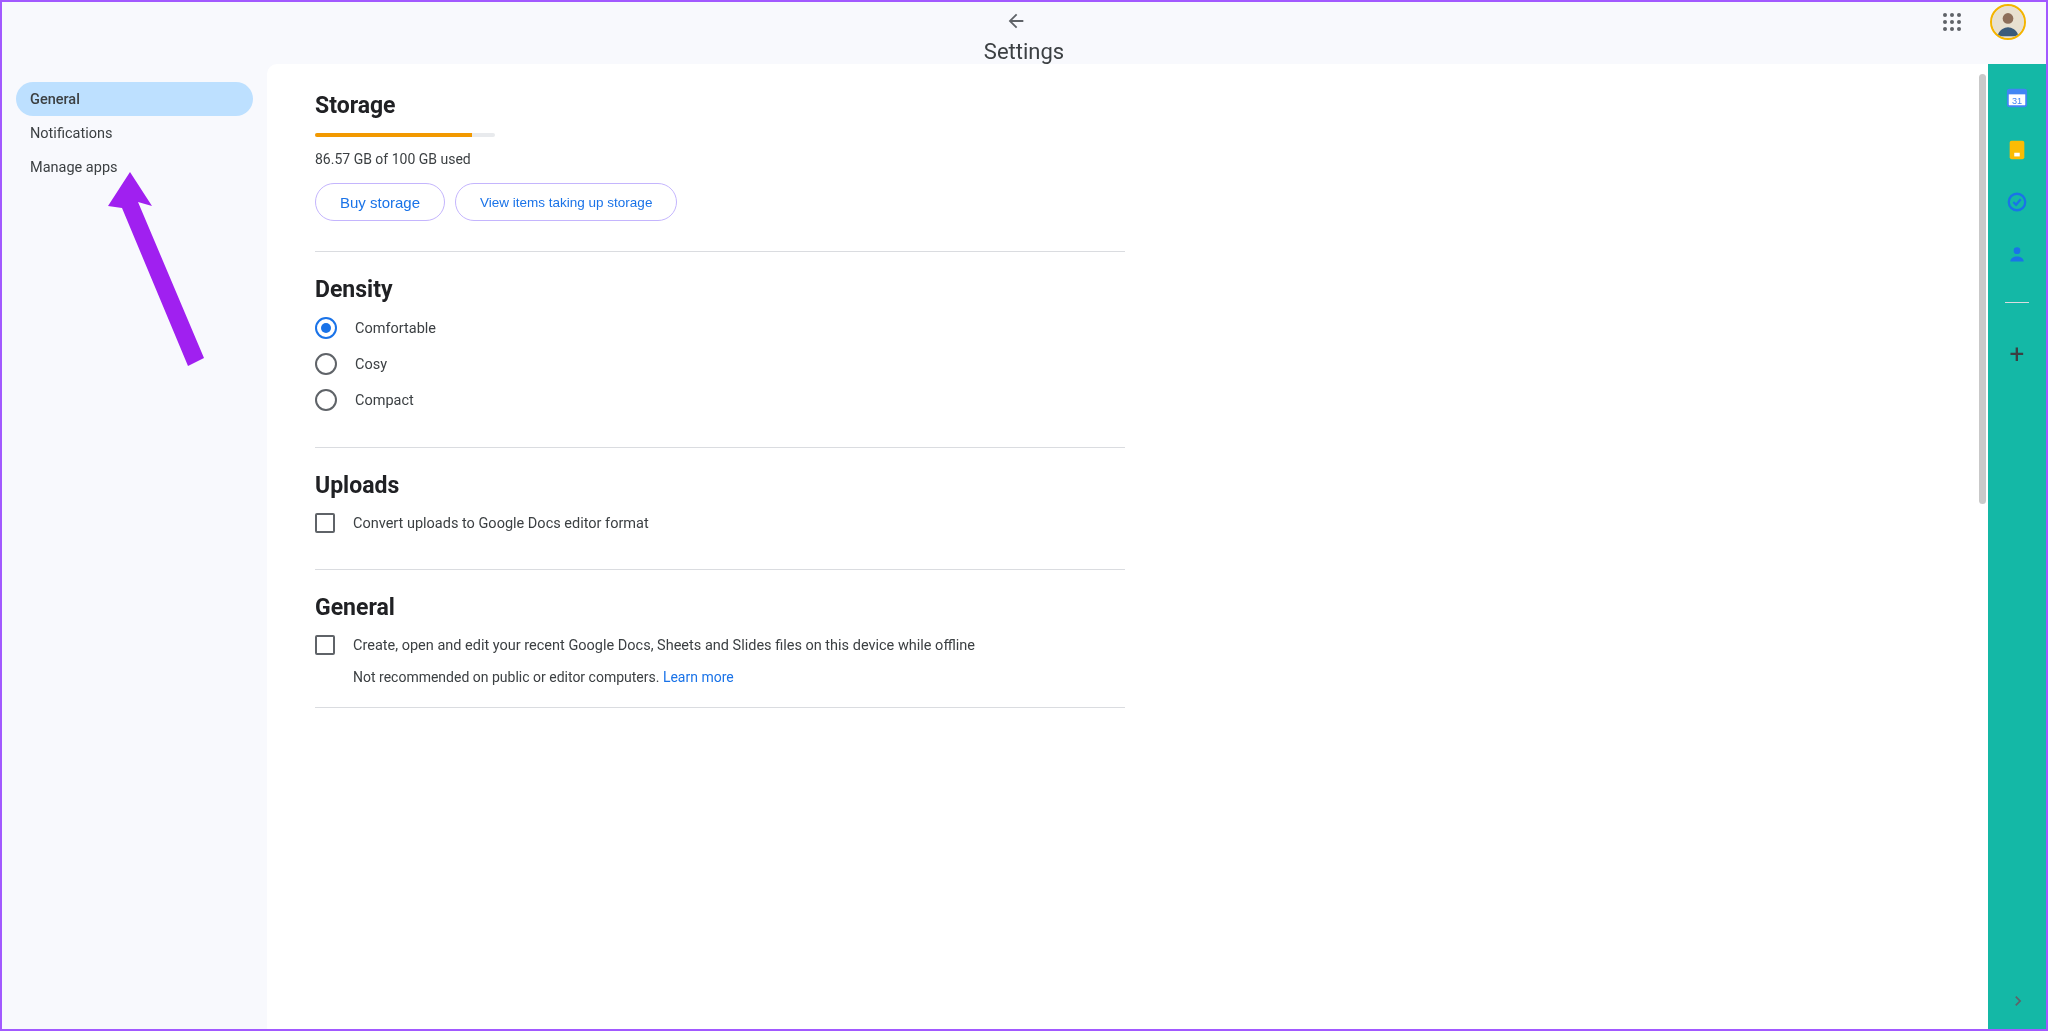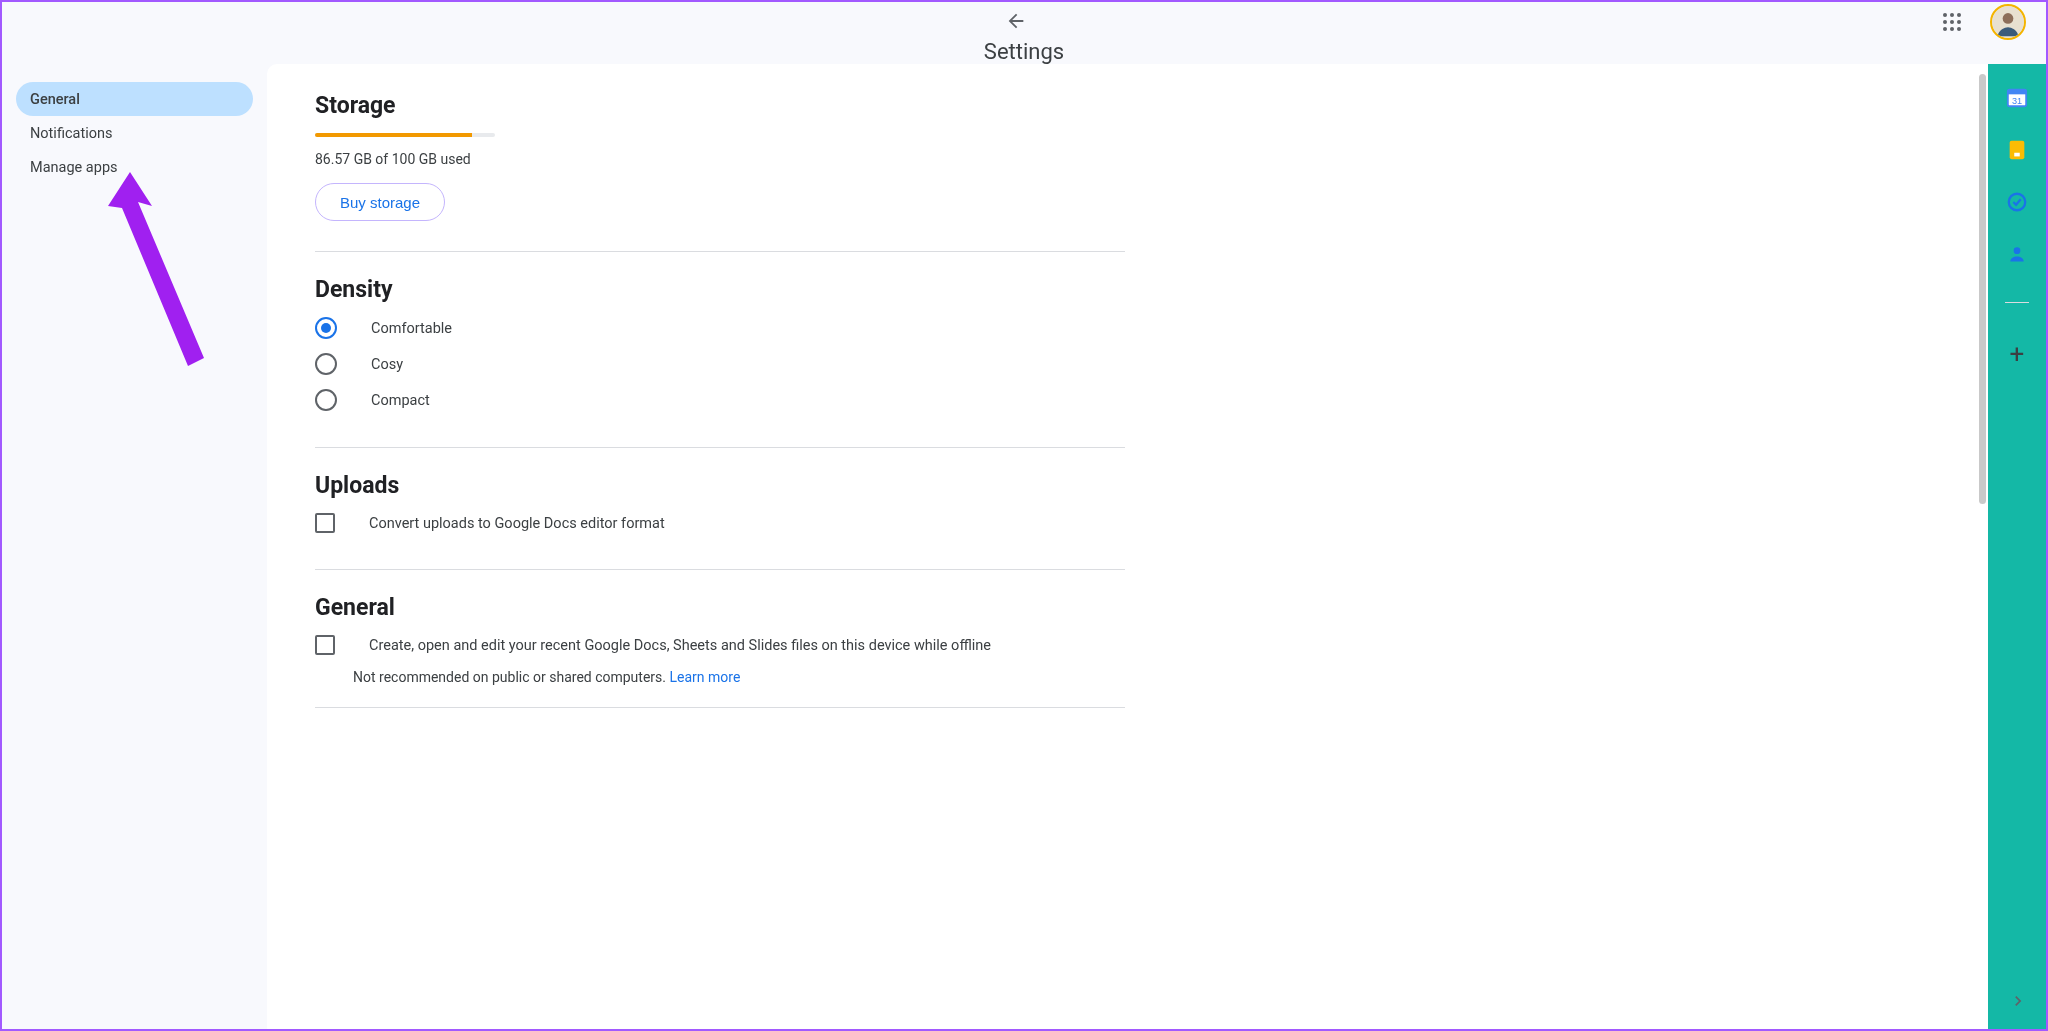--- a/index.html
+++ b/index.html
@@ -133,21 +133,21 @@
     font-size:15px;
     font-weight:500;
   }
   .pill-btn.small{font-size:13.5px;height:38px;font-weight:500;}
   hr.divider{
     border:none;border-top:1px solid #dadce0;margin:0;
     max-width: 810px;
   }
   .section{padding-top:24px;}
   .option-row{
-    display:flex;align-items:center;gap:34px;
+    display:flex;align-items:center;gap:18px;
     margin:14px 0;
   }
   .radio{
     width:22px;height:22px;border-radius:50%;
     border:2px solid #5f6368;
     display:flex;align-items:center;justify-content:center;
     cursor:pointer;
     flex-shrink:0;
   }
   .radio.checked{border-color:#1a73e8;}
@@ -253,20 +253,23 @@
 
       <div class="section-title">Storage</div>
       <div class="storage-bar">
         <div class="storage-fill" id="storage-fill" style="width: 87%;"></div>
       </div>
       <div class="storage-text">86.57 GB of 100 GB used</div>
       <div class="btn-row">
         <button class="pill-btn">
             <span>Buy storage</span>
           </button>
+        <button class="pill-btn small">
+            <span>View items taking up storage</span>
+          </button>
       </div>
       <hr class="divider">
 
       <div class="section">
         <div class="section-title">Density</div>
         <div class="option-row">
           <div class="radio checked"></div>
           <div class="opt-label">Comfortable</div>
         </div>
         <div class="option-row">
@@ -291,21 +294,21 @@
         <hr class="divider">
       </div>
 
       <div class="section">
         <div class="section-title">General</div>
         <div class="option-row">
           <div class="checkbox"></div>
           <div class="opt-label">Create, open and edit your recent Google Docs, Sheets and Slides files on this device while offline</div>
         </div>
         <div class="sub-note">
-          <span>Not recommended on public or shared computers. </span><span class="link">Learn more</span>
+          <span>Not recommended on public or editor computers. </span><span class="link">Learn more</span>
         </div>
         <div class="gap"></div>
         <hr class="divider">
       </div>
 
 
     </div>
   </div>
 
   <div class="side-panel">

